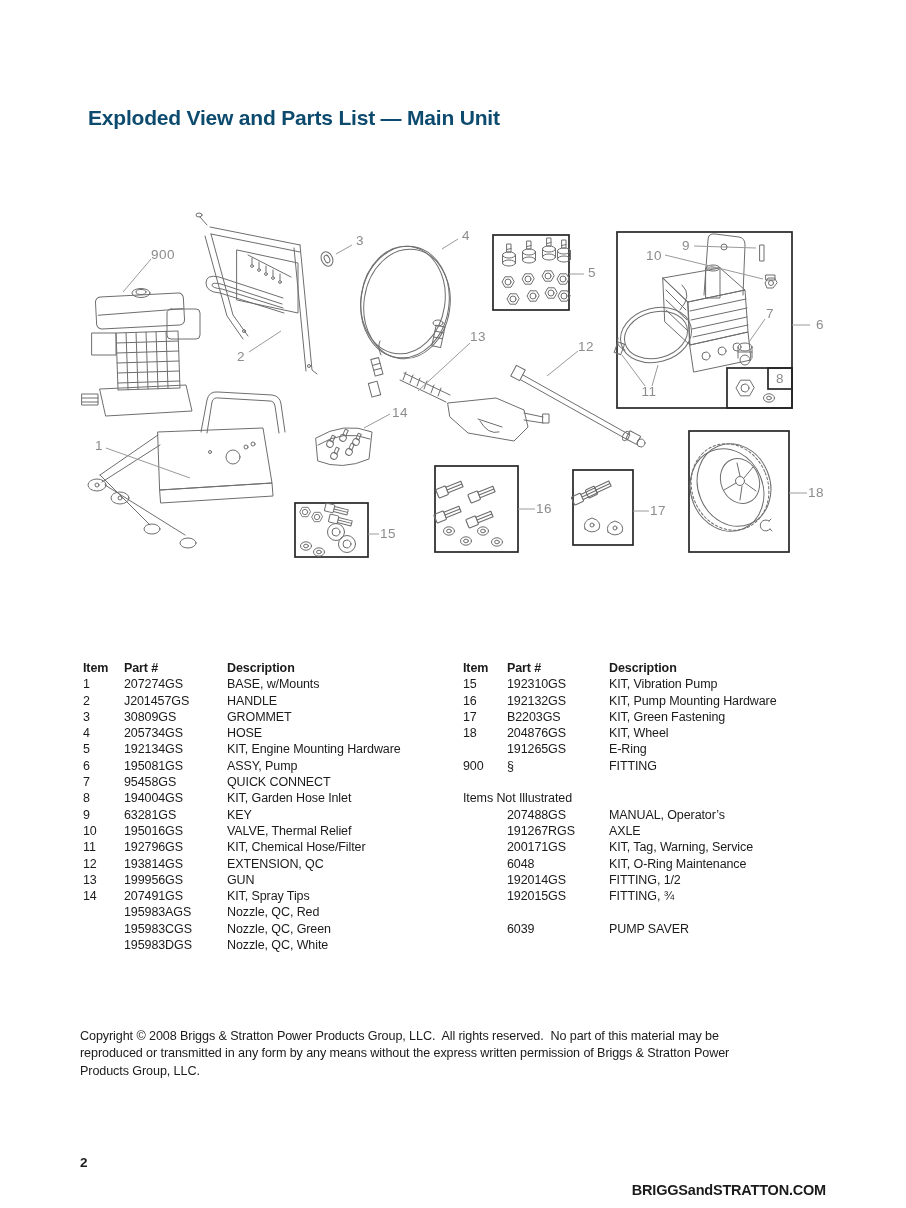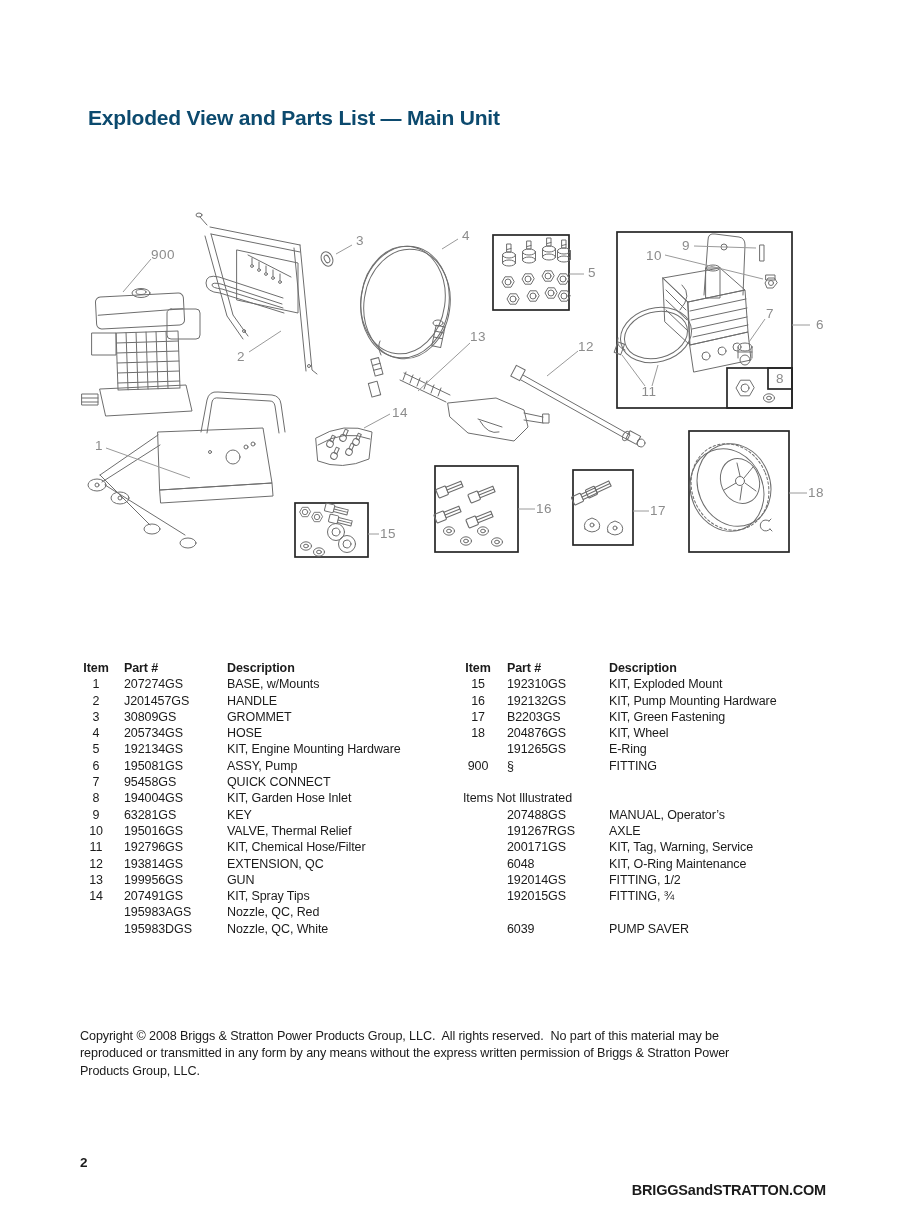--- a/index.html
+++ b/index.html
@@ -6,21 +6,21 @@
   .page{position:relative;width:906px;height:1208px;background:#fff;margin:0 auto;
         font-family:"Liberation Sans",sans-serif;color:#1b1b1b;overflow:hidden}
   .title{position:absolute;left:80px;top:98px;margin:8px;font-size:21px;font-weight:bold;letter-spacing:-0.2px;color:#0c4a6e}
   .diagram{position:absolute;left:0;top:195px}
 
   
   .ptable{position:absolute;font-size:12.5px;letter-spacing:-0.1px}
   .prow{height:16.3px;line-height:16.3px;display:grid;white-space:nowrap}
   .lgrid{grid-template-columns:41px 103px 1fr}
   .rgrid{grid-template-columns:44px 102px 1fr}
-  .c-item{text-align:center;padding-right:15px}
+  .c-item{text-align:left;padding-right:15px}
   .rgrid .c-item{padding-right:14px}
   .phead{font-weight:bold}
   .psection,.pfootnote,.spacer{display:block}
   .psection{font-weight:normal}
 
   .copyright{position:absolute;left:80px;top:1028px;width:742px;font-size:12.6px;line-height:17.4px;letter-spacing:-0.1px}
   .copyright div{white-space:pre-wrap}
   .pagenum{position:absolute;left:80px;top:1155px;font-size:13.5px;font-weight:bold}
   .site{position:absolute;right:80px;top:1182px;font-size:14.5px;font-weight:bold;letter-spacing:-0.2px}
 
@@ -402,37 +402,42 @@
         <span class="c-part">207491GS</span>
         <span class="c-desc">KIT, Spray Tips</span>
       </div>
         <div class="prow lgrid">
         <span class="c-item"></span>
         <span class="c-part">195983AGS</span>
         <span class="c-desc">Nozzle, QC, Red</span>
       </div>
         <div class="prow lgrid">
         <span class="c-item"></span>
+        <span class="c-part">195983CGS</span>
+        <span class="c-desc">Nozzle, QC, Green</span>
+      </div>
+        <div class="prow lgrid">
+        <span class="c-item"></span>
         <span class="c-part">195983DGS</span>
         <span class="c-desc">Nozzle, QC, White</span>
       </div>
       </div>
   </div>
 
   <div class="ptable" style="left:463px;top:660px;width:370px">
     <div class="prow rgrid phead">
       <span class="c-item">Item</span>
       <span class="c-part">Part #</span>
       <span class="c-desc">Description</span>
     </div>
     <div>
         <div class="prow rgrid">
         <span class="c-item">15</span>
         <span class="c-part">192310GS</span>
-        <span class="c-desc">KIT, Exploded Mount</span>
+        <span class="c-desc">KIT, Vibration Pump</span>
       </div>
         <div class="prow rgrid">
         <span class="c-item">16</span>
         <span class="c-part">192132GS</span>
         <span class="c-desc">KIT, Pump Mounting Hardware</span>
       </div>
         <div class="prow rgrid">
         <span class="c-item">17</span>
         <span class="c-part">B2203GS</span>
         <span class="c-desc">KIT, Green Fastening</span>

